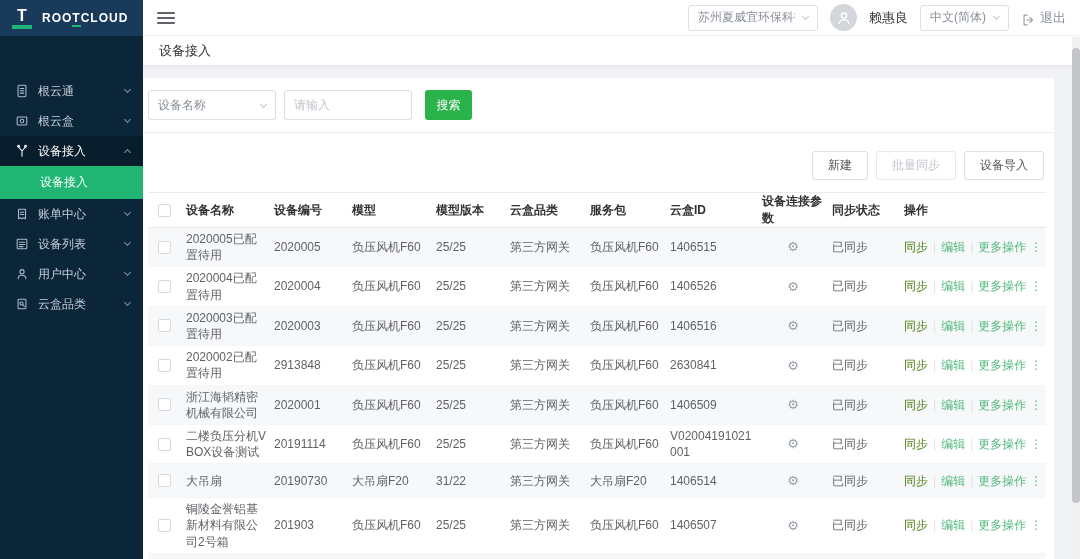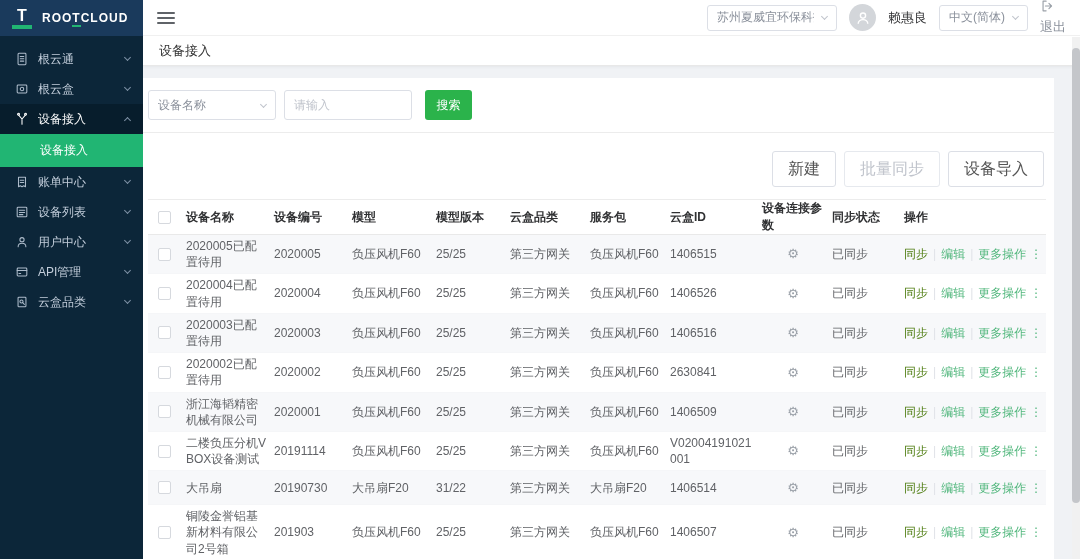--- a/index.html
+++ b/index.html
@@ -14,21 +14,21 @@
 
   
   .sidebar { position:absolute; left:0; top:0; width:143px; height:559px; background:#0c2639; z-index:5; }
   .logo { height:36px; background:#1a3a5c; display:flex; align-items:center; padding-left:12px; }
   .logo-mark { display:flex; flex-direction:column; align-items:center; margin-right:10px; }
   .logo-mark .t { color:#fff; font-weight:800; font-size:16px; line-height:15px; }
   .logo-mark .bar { width:20px; height:4px; background:#21b573; margin-top:2px; }
   .logo-name { color:#fff; font-weight:700; font-size:12px; letter-spacing:1px; }
   .logo-name .u { border-bottom:2px solid #21b573; }
 
-  .menu { padding-top:8px; }
+  .menu { padding-top:8px;margin-top:32px; }
   .menu-item { height:30px; display:flex; align-items:center; padding:0 13px 0 14px; color:#c3cedb; cursor:pointer; }
   .menu-item.parent-active { background:#071d2c; color:#fff; }
   .mi-icon { width:15px; height:15px; margin-right:9px; flex:0 0 15px; display:flex; align-items:center; justify-content:center; }
   .mi-icon svg { width:14px; height:14px; stroke:#aebccb; fill:none; stroke-width:1.2; stroke-linecap:round; stroke-linejoin:round; }
   .parent-active .mi-icon svg { stroke:#fff; }
   .mi-label { font-size:12px; }
   .chev { width:5px; height:5px; border-right:1px solid #7e91a5; border-bottom:1px solid #7e91a5; transform:rotate(45deg); margin-left:auto; margin-top:-3px; }
   .chev.up { transform:rotate(-135deg); margin-top:3px; }
   .submenu-item { height:33px; background:#21b573; color:#fff; display:flex; align-items:center; padding-left:40px; font-size:12px; cursor:pointer; }
 
@@ -37,37 +37,37 @@
   .hamburger { width:18px; cursor:pointer; }
   .hamburger .hb { height:2px; background:#5f6368; margin:3px 0; border-radius:1px; }
   .topbar-right { margin-left:auto; display:flex; align-items:center; gap:12px; }
   .select-box { border:1px solid #dcdfe6; border-radius:3px; height:26px; display:flex; align-items:center; padding:0 9px; font-size:12px; color:#8a909b; gap:8px; cursor:pointer; background:#fff; }
   .select-box .sel-chev { width:5px; height:5px; border-right:1px solid #c0c4cc; border-bottom:1px solid #c0c4cc; transform:rotate(45deg); margin-top:-2px; }
   .company-select { width:130px; }
   .company-select .sel-text { white-space:nowrap; overflow:hidden; flex:1; }
   .avatar { width:27px; height:27px; border-radius:50%; background:#d3d6da; display:flex; align-items:center; justify-content:center; cursor:pointer; }
   .avatar svg { width:16px; height:16px; stroke:#fff; fill:none; stroke-width:1.4; }
   .user-name { font-size:13px; color:#303133; }
-  .logout { display:flex; align-items:flex-start; gap:5px; color:#8a909b; font-size:13px; cursor:pointer;flex-direction:column; }
+  .logout { display:flex; align-items:flex-end; gap:5px; color:#8a909b; font-size:13px; cursor:pointer; }
   .logout svg { width:14px; height:14px; stroke:#9aa0a8; fill:none; stroke-width:1.3; stroke-linecap:round; stroke-linejoin:round; }
 
   
   .breadcrumb-bar { position:absolute; left:143px; top:36px; width:937px; height:30px; background:#fff; border-bottom:1px solid #e8e8e8; box-shadow:0 1px 3px rgba(0,0,0,.05); display:flex; align-items:center; padding-left:16px; font-size:13px; color:#333; z-index:3; }
 
   
   .card { position:absolute; left:140px; top:78px; width:914px; height:481px; background:#fff; padding:10px 8px 0 8px; }
   .filter-row { display:flex; align-items:center; padding:2px 0 12px 0; }
   .field-select { width:128px; height:30px; justify-content:space-between; }
   .keyword-input { width:128px; height:30px; border:1px solid #dcdfe6; border-radius:3px; margin-left:8px; padding:0 9px; font-size:12px; color:#606266; font-family:inherit; outline:none; }
   .keyword-input::placeholder { color:#c0c4cc; }
   .search-btn { width:47px; height:30px; margin-left:13px; background:#2bb34b; color:#fff; border:none; border-radius:3px; font-size:12px; font-family:inherit; cursor:pointer; }
   .filter-divider { border:none; border-top:1px solid #ececec; margin:0 -8px; }
 
   .toolbar { display:flex; justify-content:flex-end; gap:8px; padding:18px 2px 12px 0; }
-  .tb-btn { height:36px; padding:0 15px; background:#fff; border:1px solid #dcdfe6; border-radius:3px; font-size:16px; font-family:inherit; color:#555; cursor:pointer; }
+  .tb-btn { height:29px; padding:0 15px; background:#fff; border:1px solid #dcdfe6; border-radius:3px; font-size:12px; font-family:inherit; color:#555; cursor:pointer; }
   .tb-btn.disabled { color:#c0c4cc; border-color:#e6e9ee; cursor:not-allowed; }
 
   table { width:898px; border-collapse:collapse; table-layout:fixed; }
   thead th { height:28px; font-size:12px; font-weight:700; color:#303133; text-align:left; padding:0 4px; border-top:1px solid #ececec; border-bottom:1px solid #e9e9e9; background:#fff; }
   tbody td { height:34px; font-size:12px; color:#606266; padding:3px 4px; border-bottom:1px solid #f5f6f8; line-height:1.35; word-break:break-all; }
   tbody tr.alt { background:#f7f8fa; }
   .cb { width:13px; height:13px; border:1px solid #d6d9de; border-radius:2px; background:#fff; cursor:pointer; }
   th .cb { margin-left:6px; }
   td .cb { margin-left:6px; }
   .td-center { text-align:center; }
@@ -150,30 +150,20 @@
       <span class="chev"></span>
     </div>
     <div class="menu-item">
       <span class="mi-icon">
           <svg viewBox="0 0 16 16">
             <circle cx="8" cy="5.4" r="2.4"></circle>
             <path d="M3.6 13.4c0-2.4 2-3.9 4.4-3.9s4.4 1.5 4.4 3.9"></path>
           </svg>
         </span>
       <span class="mi-label">用户中心</span>
-      <span class="chev"></span>
-    </div>
-    <div class="menu-item">
-      <span class="mi-icon">
-          <svg viewBox="0 0 16 16">
-            <rect x="2.5" y="3.5" width="11" height="9" rx="1"></rect>
-            <path d="M2.5 6.2h11M4.5 9.8h2"></path>
-          </svg>
-        </span>
-      <span class="mi-label">API管理</span>
       <span class="chev"></span>
     </div>
     <div class="menu-item">
       <span class="mi-icon">
           <svg viewBox="0 0 16 16">
             <rect x="3.5" y="2.5" width="9" height="11" rx="1"></rect>
             <circle cx="7.4" cy="7.4" r="1.8"></circle>
             <path d="M8.8 8.8l1.9 1.9"></path>
           </svg>
         </span>
@@ -317,21 +307,21 @@
     <td>已同步</td>
     <td class="ops">
       <span class="op-sync">同步</span><span class="sep">|</span><span class="op-link">编辑</span><span class="sep">|</span><span class="op-link">更多操作</span><span class="dots">⋮</span>
     </td>
   </tr>
         <tr>
     <td>
             <div class="cb"></div>
           </td>
     <td>2020002已配置待用</td>
-    <td>2020002</td>
+    <td>2913848</td>
     <td>负压风机F60</td>
     <td>25/25</td>
     <td>第三方网关</td>
     <td>负压风机F60</td>
     <td>2630841</td>
     <td class="td-center"><span class="gear-glyph">⚙</span></td>
     <td>已同步</td>
     <td class="ops">
       <span class="op-sync">同步</span><span class="sep">|</span><span class="op-link">编辑</span><span class="sep">|</span><span class="op-link">更多操作</span><span class="dots">⋮</span>
     </td>

